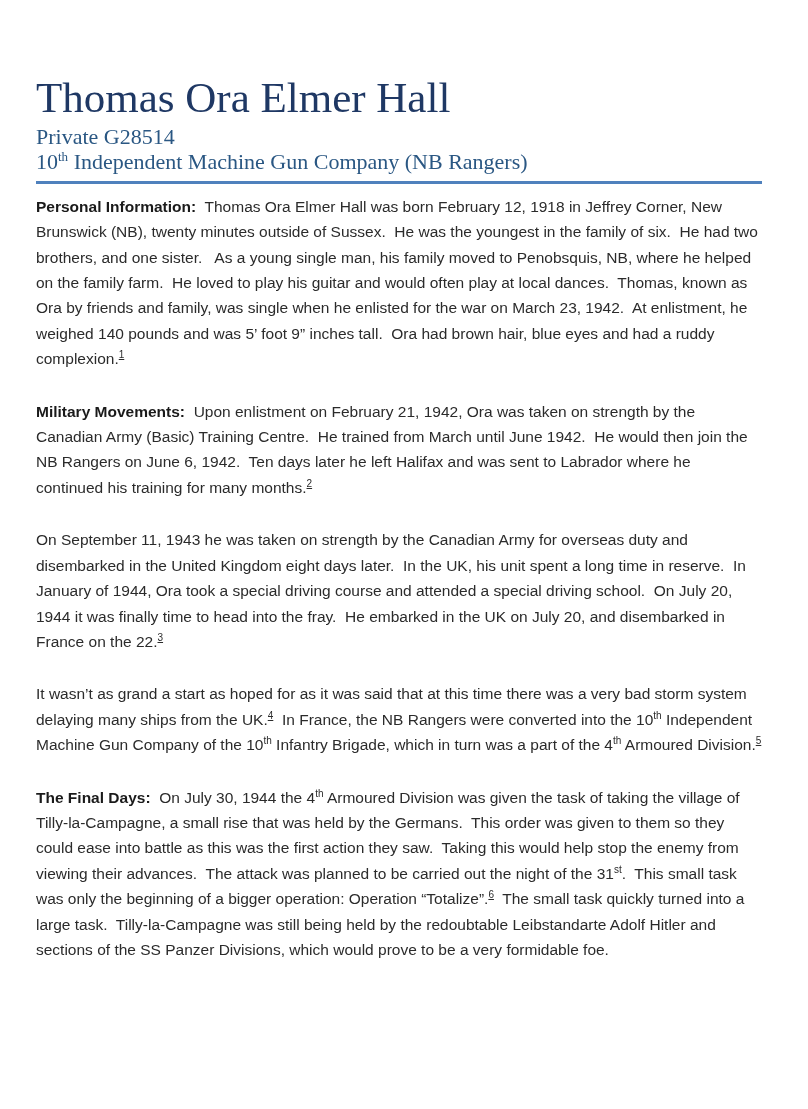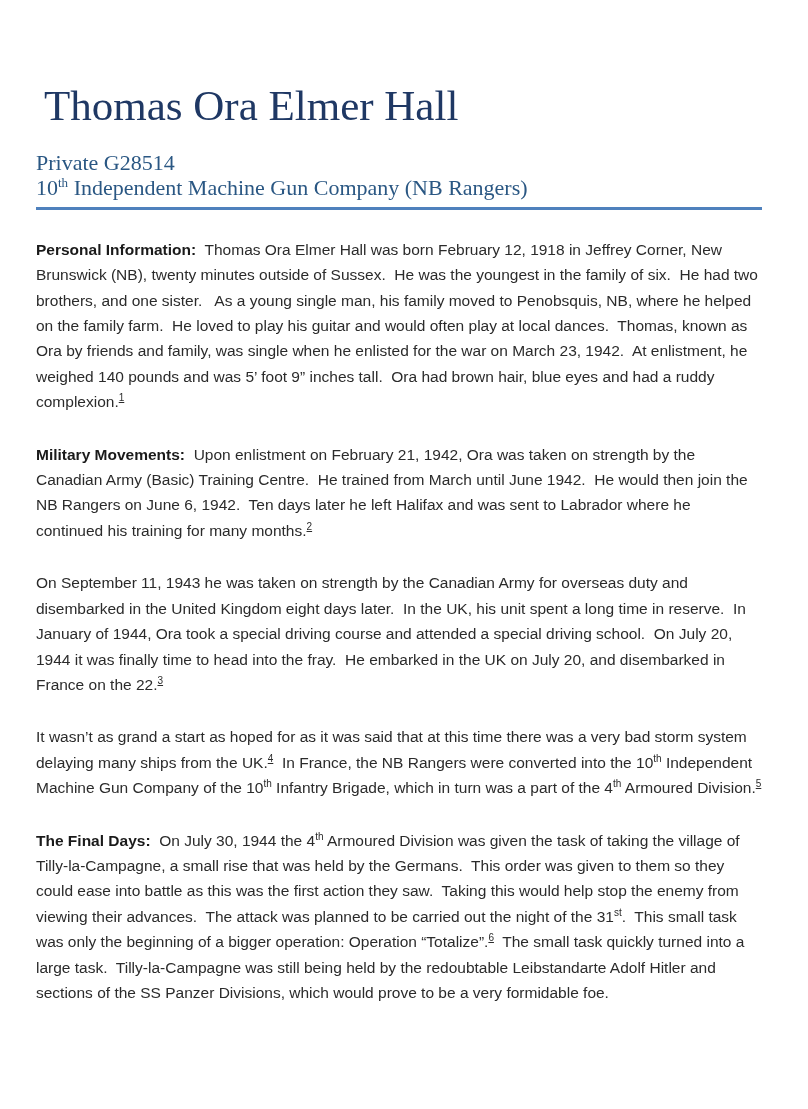--- a/index.html
+++ b/index.html
@@ -11,46 +11,46 @@
     position: relative;
     width: 808px;
     height: 1109px;
     box-sizing: border-box;
     background: #ffffff;
     padding: 74px 46px 0 36px;
     overflow: hidden;
     font-family: "Liberation Sans", sans-serif;
   }
   .doc-title {
-    margin: 8px;
+    margin: 0;
     font-family: "Liberation Serif", "DejaVu Serif", serif;
     font-weight: 400;
     font-size: 43px;
     line-height: 48px;
     color: var(--c-title, #1F3864);
   }
   .subtitle {
-    margin-top: 20px;
+    margin-top: 2px;
     font-family: "Liberation Serif", "DejaVu Serif", serif;
     font-size: 22px;
     line-height: 25.4px;
     color: var(--c-subtitle, #2A5783);
   }
   .subtitle-line { white-space: pre-wrap; }
   .subtitle-line sup {
     font-size: 13px;
     line-height: 0;
   }
   .title-rule {
     height: 3px;
     background: var(--c-rule, #4F81BD);
     margin-top: 6px;
   }
   .doc-body {
-    margin-top: 27px;
+    margin-top: 10px;
   }
   .para {
     margin: 0 0 27px 0;
     font-size: 15.5px;
     line-height: 25.4px;
     color: var(--c-body, #2B2B2B);
     white-space: pre-wrap;
   }
   .para .lead {
     font-weight: 700;

